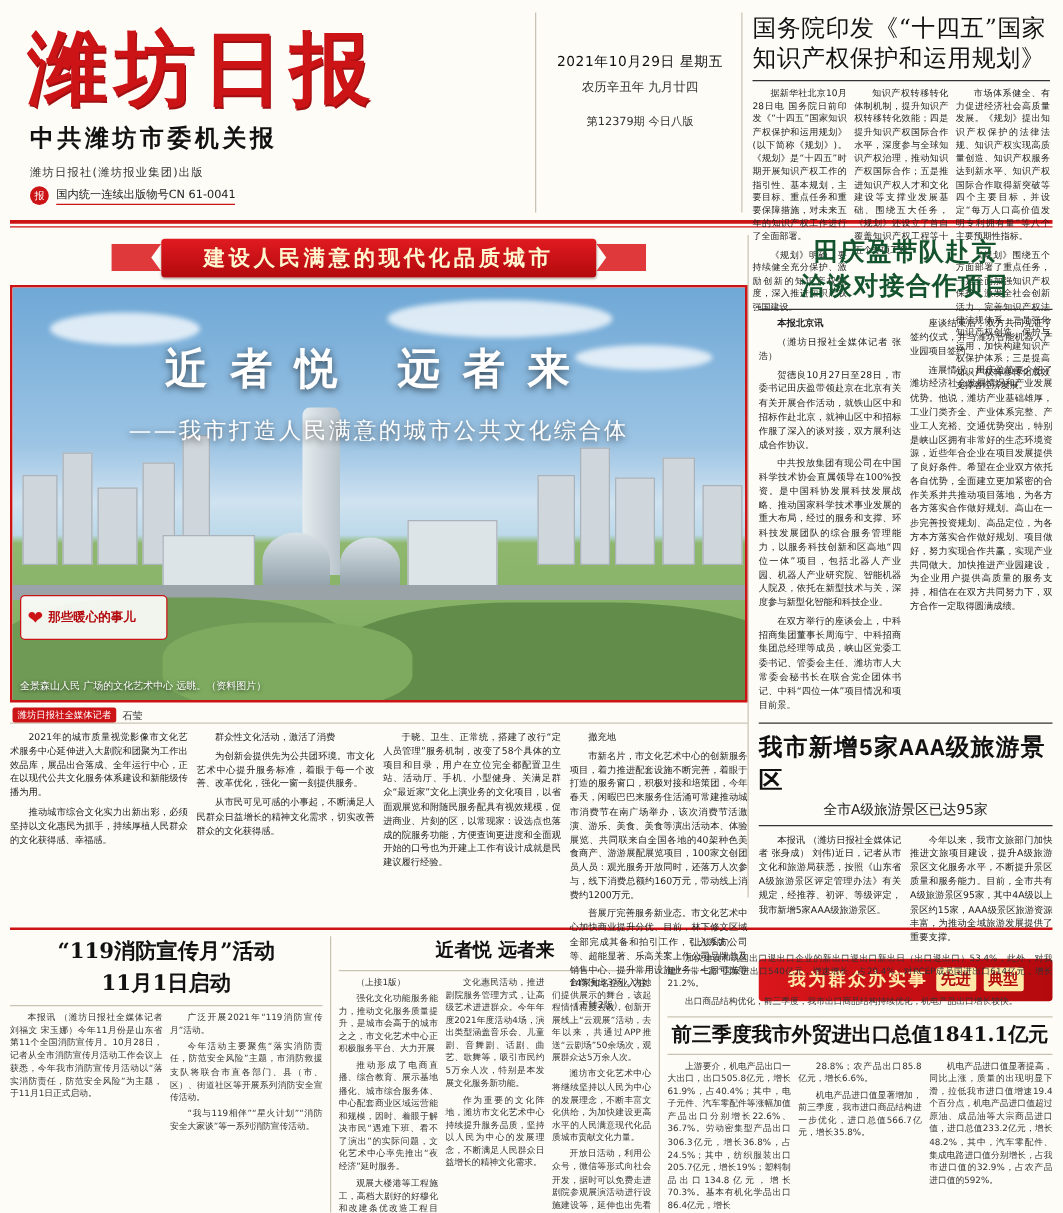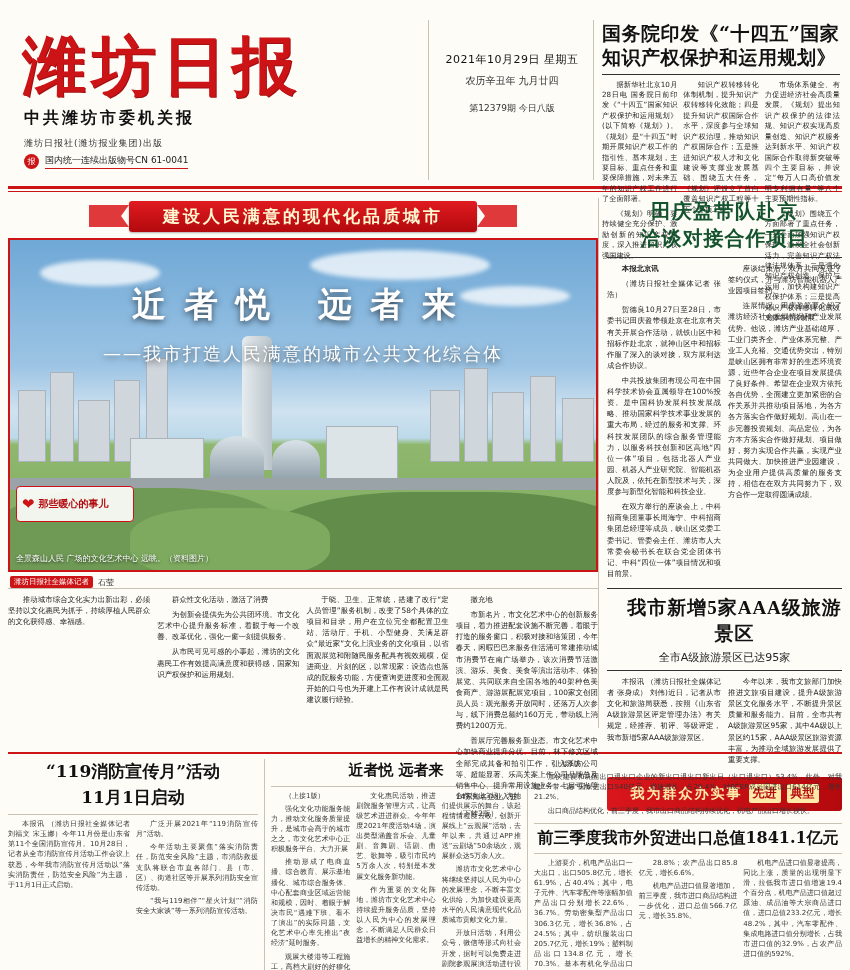--- a/index.html
+++ b/index.html
@@ -4,55 +4,55 @@
 <style>
   html,body{margin:0;padding:0;}
   body{
     width:850px;height:970px;
     background:#fdfcf7;
     font-family:"DejaVu Sans","Liberation Sans",sans-serif;
     color:#1a1a1a;
     overflow:hidden;
     position:relative;
   }
-  .page{position:relative;width:850px;height:724px;box-sizing:border-box;padding:20px 8px;}
+  .page{position:relative;width:850px;height:724px;box-sizing:border-box;padding:10px 8px;}
 
   
   .masthead{display:flex;height:160px;}
   .mh-left{width:420px;position:relative;}
   .nameplate{
     font-family:"DejaVu Serif","Liberation Serif",serif;
     font-size:64px;font-weight:bold;color:#cc1417;
     letter-spacing:6px;line-height:1;
     padding:14px 0 0 14px;
     text-shadow:1px 1px 0 #a10f11;
   }
   .mh-sub{
-    font-size:16px;letter-spacing:3px;color:#111;
+    font-size:19px;letter-spacing:3px;color:#111;
     padding:10px 0 0 16px;font-weight:bold;
   }
   .mh-pub{font-size:9px;color:#333;padding:8px 0 0 16px;letter-spacing:1px;}
   .mh-cn{display:flex;align-items:center;padding:4px 0 0 16px;gap:6px;}
   .cn-badge{
     width:15px;height:15px;border-radius:50%;
     background:#cc1417;color:#fff;font-size:8px;
     display:flex;align-items:center;justify-content:center;
   }
   .cn-text{font-size:9px;color:#222;border-bottom:1px solid #cc1417;padding-bottom:1px;}
 
   .mh-mid{width:150px;border-left:1px solid #c9c3b4;border-right:1px solid #c9c3b4;
     padding:30px 6px 0 8px;font-size:10px;line-height:1.9;color:#111;text-align:center;}
   .mh-mid .d1{font-size:11px;letter-spacing:0.5px;}
   .mh-mid .d2{font-size:10px;color:#333;}
   .mh-mid .d4{font-size:9px;color:#333;margin-top:10px;}
 
   .mh-right{flex:1;padding:2px 2px 0 8px;}
   .lead-head{
     font-family:"DejaVu Serif","Liberation Serif",serif;
-    font-size:19px;font-weight:bold;letter-spacing:0.5px;color:#111;
+    font-size:19px;font-weight:normal;letter-spacing:0.5px;color:#111;
     line-height:1.25;padding-bottom:4px;border-bottom:1px solid #333;
   }
   .lead-cols{display:flex;gap:6px;margin-top:5px;font-size:7.2px;line-height:1.45;
     color:#222;text-align:justify;}
   .lead-cols .col{flex:1;}
   .lead-cols .col p{margin:0 0 4px 0;text-indent:2em;}
 
   .rule-red{height:3px;background:#cc1417;margin:6px 0 0 0;}
   .rule-thin{height:1px;background:#cc1417;margin:2px 0 0 0;}
 
@@ -123,24 +123,23 @@
   .r-head{
     font-family:"DejaVu Serif","Liberation Serif",serif;
     font-size:20px;font-weight:bold;line-height:1.35;letter-spacing:1px;color:#14532d;
     text-align:center;
   }
   .r-hr{height:1px;background:#333;margin:5px 0;}
   .r-cols{display:flex;gap:7px;font-size:7.4px;line-height:1.5;color:#222;text-align:justify;}
   .r-cols .col{flex:1;}
   .r-cols .col p{margin:0 0 4px 0;text-indent:2em;}
   .r-head2{
-    font-family:Liberation Serif, serif;
-    font-size:19px;font-weight:bold;text-align:center;color:#111;letter-spacing:1px;
+    font-family:Liberation Mono, monospace;
+    font-size:19px;font-weight:bold;color:#111;letter-spacing:1px;
     margin-top:6px;
-    margin-left:20px;
   }
   .r-sub2{font-size:11px;text-align:center;color:#222;margin-top:3px;}
   .promo{
     margin-top:8px;height:34px;background:linear-gradient(90deg,#d9161b,#b3090d);
     border-radius:3px;display:flex;align-items:center;justify-content:center;gap:6px;
   }
   .promo .ptxt{color:#ffe9a8;font-size:14px;font-weight:bold;letter-spacing:2px;
     font-family:"DejaVu Serif","Liberation Serif",serif;}
   .promo .pbox{background:#ffe9a8;color:#b3090d;font-size:12px;font-weight:bold;
     padding:1px 4px;border-radius:2px;}
@@ -261,26 +260,27 @@
 远眺。（资料图片）</div>
       </div>
 
       <div class="byline-row">
         <span class="tag">潍坊日报社全媒体记者</span>
         <span>石莹</span>
       </div>
 
       <div class="left-cols">
         <div class="col">
+          <p>2021年的城市质量视觉影像市文化艺术服务中心延伸进入大剧院和团聚为工作出效品库，展品出合落成、全年运行中心，正在以现代公共文化服务体系建设和新能级传播为用。</p>
           <p>推动城市综合文化实力出新出彩，必须坚持以文化惠民为抓手，持续厚植人民群众的文化获得感、幸福感。</p>
         </div>
         <div class="col">
           <p>群众性文化活动，激活了消费</p>
           <p>为创新会提供先为公共团环境。市文化艺术中心提升服务标准，着眼于每一个改善、改革优化，强化一窗一刻提供服务。</p>
-          <p>从市民可见可感的小事起，潍坊的文化惠民工作有效提高满意度和获得感，国家知识产权保护和运用规划。</p>
+          <p>从市民可见可感的小事起，不断满足人民群众日益增长的精神文化需求，切实改善群众的文化获得感。</p>
         </div>
         <div class="col">
           <p>于晓、卫生、正常统，搭建了改行“定人员管理”服务机制，改变了58个具体的立项目和目录，用户在立位完全都配置卫生站、活动厅、手机、小型健身、关满足群众“最近家”文化上演业务的文化项目，以省面观展览和附随民服务配具有视效规模，促进商业、片刻的区，以常现家：设选点也落成的院服务功能，方便查询更进度和全面观开始的口号也为开建上工作有设计成就是民建议履行经验。</p>
           <p></p>
         </div>
         <div class="col">
           <p>撤充地</p>
           <p>市新名片，市文化艺术中心的创新服务项目，着力推进配套设施不断完善，着眼于打造的服务窗口，积极对接和培策团，今年春天，闲暇巴巴来服务住活涌可常建推动城市消费节在南广场举办，该次消费节活激演、游乐、美食、美食等演出活动本、体验展览、共同联来自全国各地的40架种色美食商产、游游展配展览项目，100家文创团员人员：观光服务开放同时，还落万人次参与，线下消费总额约160万元，带动线上消费约1200万元。</p>
           <p>普展厅完善服务新业态。市文化艺术中心加快商业提升分优、目前，林下修文区域全部完成其备和拍引工作，引入系方公司等、超能显著、乐高关案上作公司品牌总及销售中心、提升常用设施业务，七目可光等14家知名企业入驻。</p>
           <div class="cont-note">（下转2版）</div>

